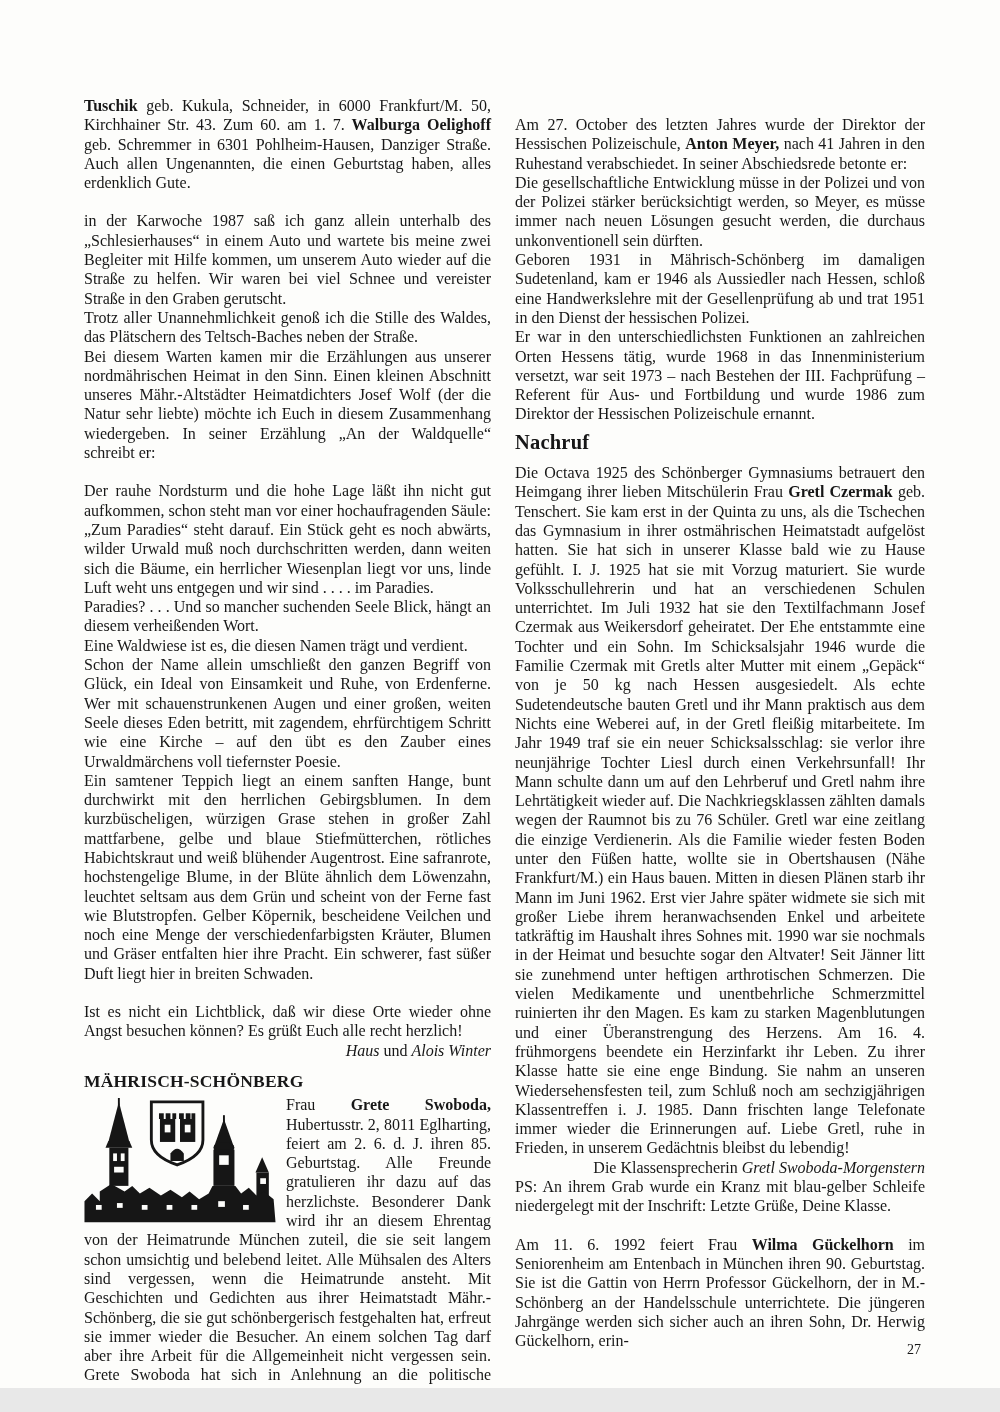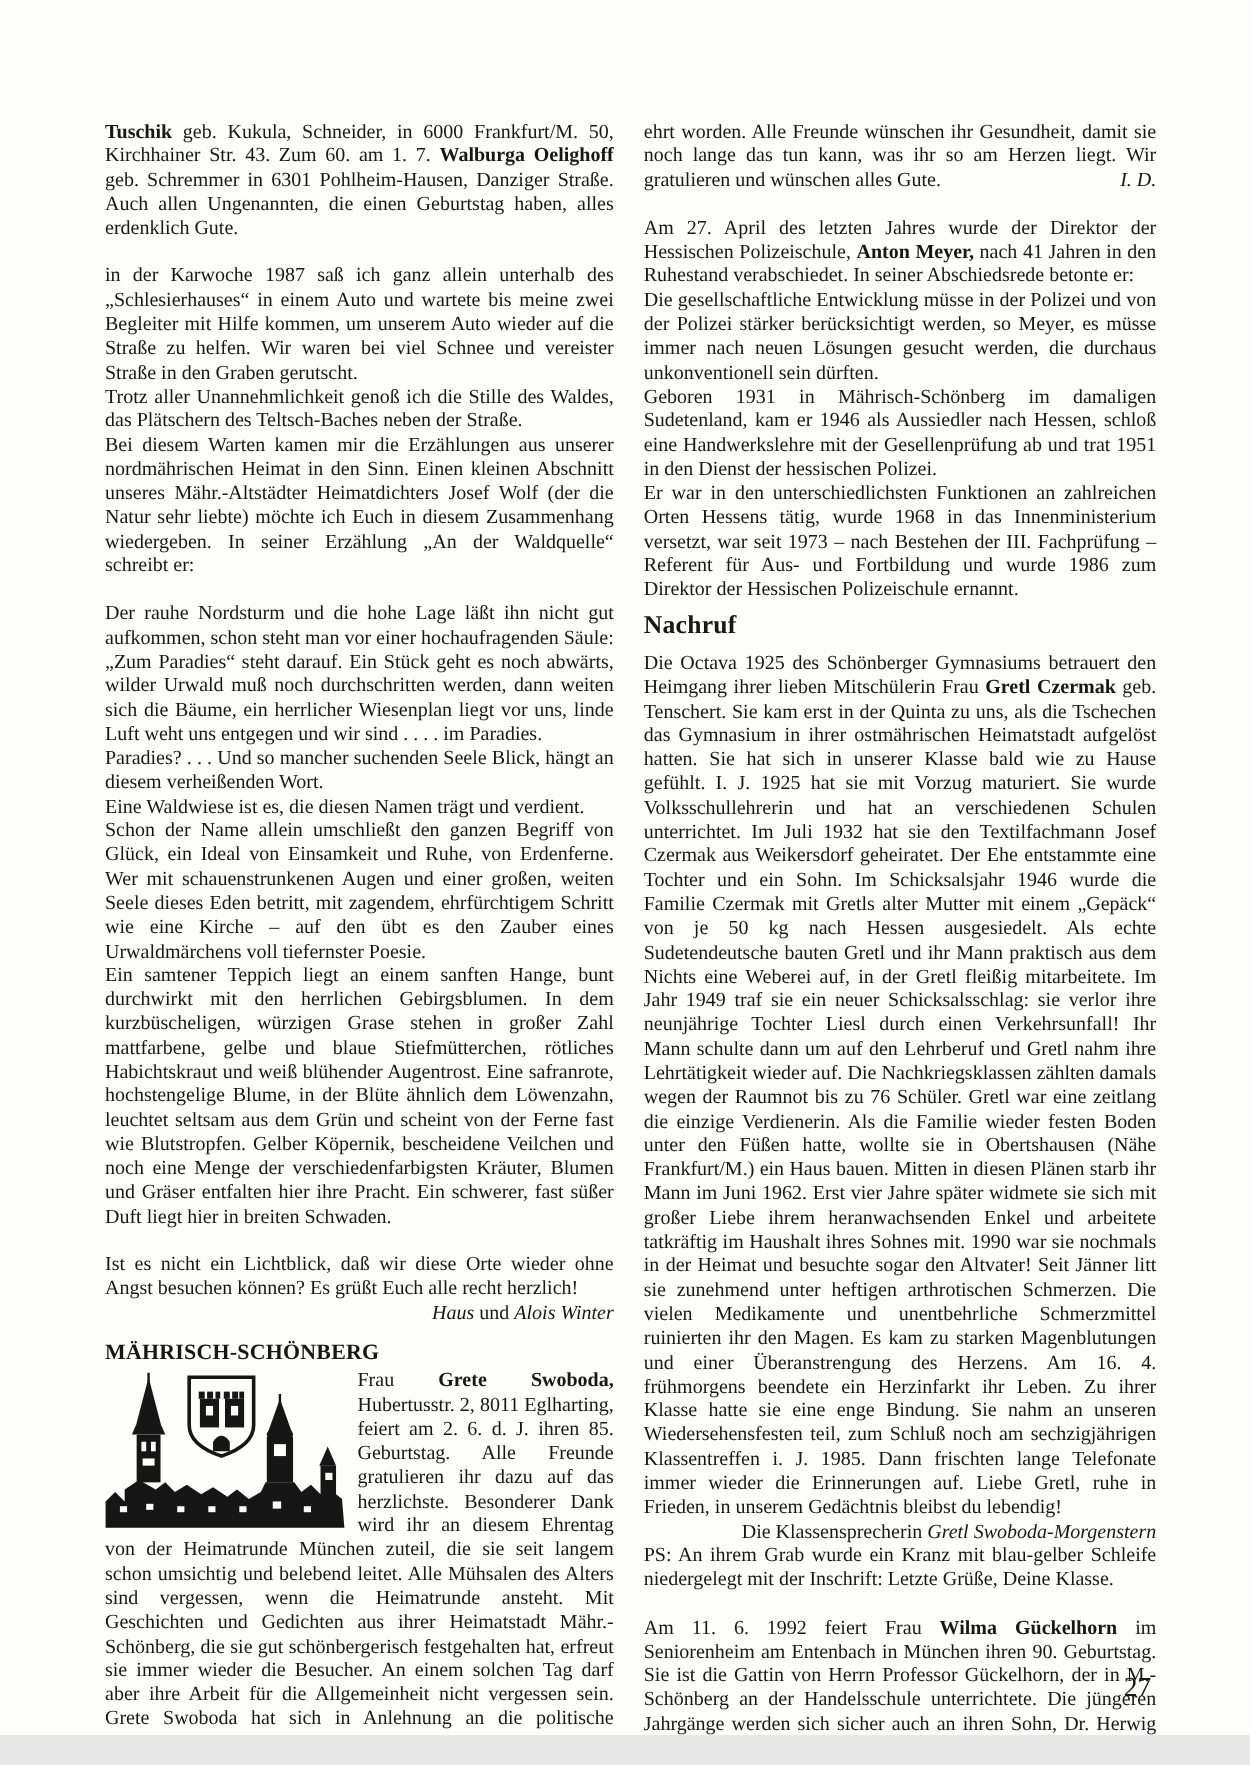--- a/index.html
+++ b/index.html
@@ -33,21 +33,21 @@
   .fr { float:right; }
   .img-float {
     float:left;
     width:192px; height:128px;
     margin:3px 10px 2px 0;
   }
   .img-float svg { display:block; width:100%; height:100%; }
   .page-number {
     position:absolute;
     right:79px; top:1340px;
-    font-size:22px;
+    font-size:14px;
   }
   b { font-weight:bold; }
   i { font-style:italic; }
 </style>
 </head>
 <body>
 
 <div class="page">
   <div class="columns">
     <div class="col col-left" id="col-left">
@@ -115,23 +115,22 @@
       <path d="M90,58 q7,-10 14,0 l0,8 -14,0 Z"></path>
     </g>
     <g fill="#fdfdfb">
       <rect x="84" y="28" width="6" height="8"></rect>
       <rect x="105" y="28" width="6" height="8"></rect>
     </g>
   </svg>
 </span><span>Frau </span><b>Grete Swoboda,</b><span> Hubertusstr. 2, 8011 Eglharting, feiert am 2. 6. d. J. ihren 85. Geburtstag. Alle Freunde gratulieren ihr dazu auf das herzlichste. Besonderer Dank wird ihr an diesem Ehrentag von der Heimatrunde München zuteil, die sie seit langem schon umsichtig und belebend leitet. Alle Mühsalen des Alters sind vergessen, wenn die Heimatrunde ansteht. Mit Geschichten und Gedichten aus ihrer Heimatstadt Mähr.-Schönberg, die sie gut schönbergerisch festgehalten hat, erfreut sie immer wieder die Besucher. An einem solchen Tag darf aber ihre Arbeit für die Allgemeinheit nicht vergessen sein. Grete Swoboda hat sich in Anlehnung an die politische Tätigkeit ihres Vaters, des Herrn Dr. Morgenstern, mit ganzem Herzen für die Ziele der Arbeiterbewegung eingesetzt und ist dafür mit hohen Auszeichnungen ge-</span></div>
       </div>
     <div class="col col-right" id="col-right">
-        <div class="para"><span>ehrt worden. Alle Freunde wünschen ihr Gesundheit, damit sie noch lange das tun kann, was ihr so am Herzen liegt. Wir gratulieren und wünschen alles Gute.</span><span class="fr"><i>I. D.</i></span></div>
         <div class="gap"></div>
-        <div class="para"><span>Am 27. April des letzten Jahres wurde der Direktor der Hessischen Polizeischule, </span><b>Anton Meyer,</b><span> nach 41 Jahren in den Ruhestand verabschiedet. In seiner Abschiedsrede betonte er:</span></div>
+        <div class="para"><span>Am 27. October des letzten Jahres wurde der Direktor der Hessischen Polizeischule, </span><b>Anton Meyer,</b><span> nach 41 Jahren in den Ruhestand verabschiedet. In seiner Abschiedsrede betonte er:</span></div>
         <div class="para"><span>Die gesellschaftliche Entwicklung müsse in der Polizei und von der Polizei stärker berücksichtigt werden, so Meyer, es müsse immer nach neuen Lösungen gesucht werden, die durchaus unkonventionell sein dürften.</span></div>
         <div class="para"><span>Geboren 1931 in Mährisch-Schönberg im damaligen Sudetenland, kam er 1946 als Aussiedler nach Hessen, schloß eine Handwerkslehre mit der Gesellenprüfung ab und trat 1951 in den Dienst der hessischen Polizei.</span></div>
         <div class="para"><span>Er war in den unterschiedlichsten Funktionen an zahlreichen Orten Hessens tätig, wurde 1968 in das Innenministerium versetzt, war seit 1973 – nach Bestehen der III. Fachprüfung – Referent für Aus- und Fortbildung und wurde 1986 zum Direktor der Hessischen Polizeischule ernannt.</span></div>
         <div class="heading large">Nachruf</div>
         <div class="para"><span>Die Octava 1925 des Schönberger Gymnasiums betrauert den Heimgang ihrer lieben Mitschülerin Frau </span><b>Gretl Czermak</b><span> geb. Tenschert. Sie kam erst in der Quinta zu uns, als die Tschechen das Gymnasium in ihrer ostmährischen Heimatstadt aufgelöst hatten. Sie hat sich in unserer Klasse bald wie zu Hause gefühlt. I. J. 1925 hat sie mit Vorzug maturiert. Sie wurde Volksschullehrerin und hat an verschiedenen Schulen unterrichtet. Im Juli 1932 hat sie den Textilfachmann Josef Czermak aus Weikersdorf geheiratet. Der Ehe entstammte eine Tochter und ein Sohn. Im Schicksalsjahr 1946 wurde die Familie Czermak mit Gretls alter Mutter mit einem „Gepäck“ von je 50 kg nach Hessen ausgesiedelt. Als echte Sudetendeutsche bauten Gretl und ihr Mann praktisch aus dem Nichts eine Weberei auf, in der Gretl fleißig mitarbeitete. Im Jahr 1949 traf sie ein neuer Schicksalsschlag: sie verlor ihre neunjährige Tochter Liesl durch einen Verkehrsunfall! Ihr Mann schulte dann um auf den Lehrberuf und Gretl nahm ihre Lehrtätigkeit wieder auf. Die Nachkriegsklassen zählten damals wegen der Raumnot bis zu 76 Schüler. Gretl war eine zeitlang die einzige Verdienerin. Als die Familie wieder festen Boden unter den Füßen hatte, wollte sie in Obertshausen (Nähe Frankfurt/M.) ein Haus bauen. Mitten in diesen Plänen starb ihr Mann im Juni 1962. Erst vier Jahre später widmete sie sich mit großer Liebe ihrem heranwachsenden Enkel und arbeitete tatkräftig im Haushalt ihres Sohnes mit. 1990 war sie nochmals in der Heimat und besuchte sogar den Altvater! Seit Jänner litt sie zunehmend unter heftigen arthrotischen Schmerzen. Die vielen Medikamente und unentbehrliche Schmerzmittel ruinierten ihr den Magen. Es kam zu starken Magenblutungen und einer Überanstrengung des Herzens. Am 16. 4. frühmorgens beendete ein Herzinfarkt ihr Leben. Zu ihrer Klasse hatte sie eine enge Bindung. Sie nahm an unseren Wiedersehensfesten teil, zum Schluß noch am sechzigjährigen Klassentreffen i. J. 1985. Dann frischten lange Telefonate immer wieder die Erinnerungen auf. Liebe Gretl, ruhe in Frieden, in unserem Gedächtnis bleibst du lebendig!</span></div>
         <div class="line-right"><span>Die Klassensprecherin </span><i>Gretl Swoboda-Morgenstern</i></div>
         <div class="para"><span>PS: An ihrem Grab wurde ein Kranz mit blau-gelber Schleife niedergelegt mit der Inschrift: Letzte Grüße, Deine Klasse.</span></div>
         <div class="gap"></div>
         <div class="para"><span>Am 11. 6. 1992 feiert Frau </span><b>Wilma Gückelhorn</b><span> im Seniorenheim am Entenbach in München ihren 90. Geburtstag. Sie ist die Gattin von Herrn Professor Gückelhorn, der in M.-Schönberg an der Handelsschule unterrichtete. Die jüngeren Jahrgänge werden sich sicher auch an ihren Sohn, Dr. Herwig Gückelhorn, erin-</span></div>
       </div>

